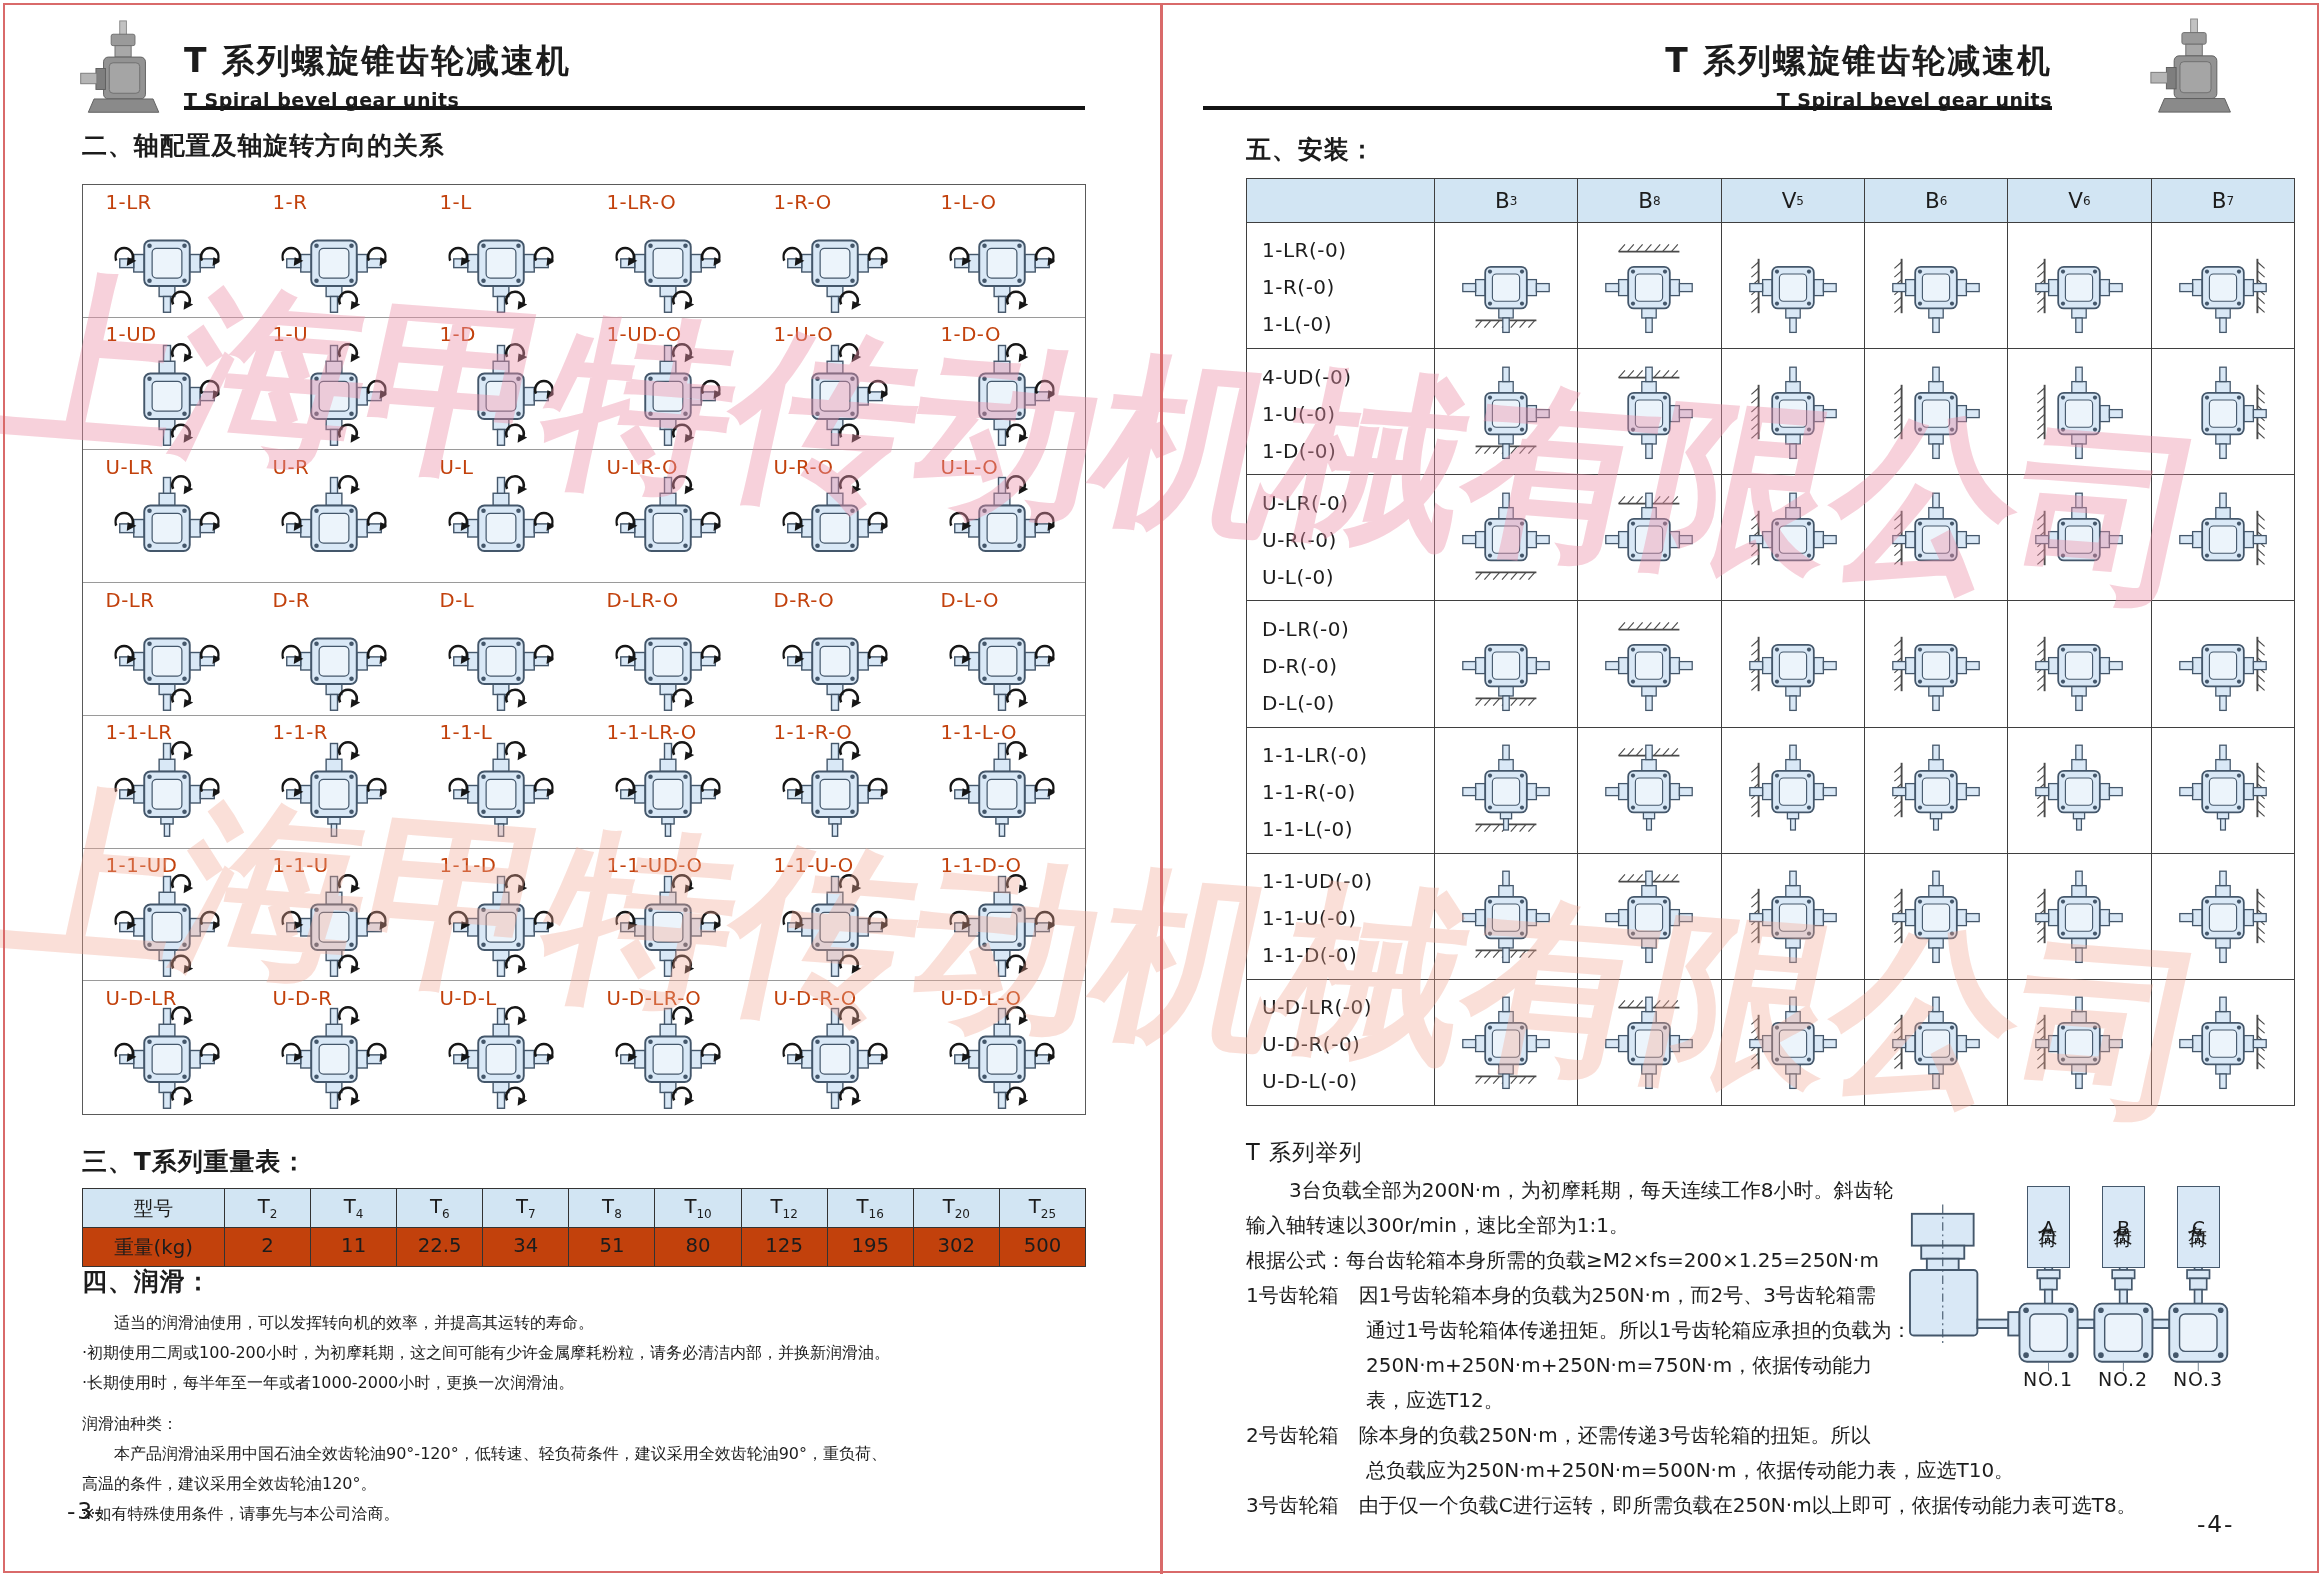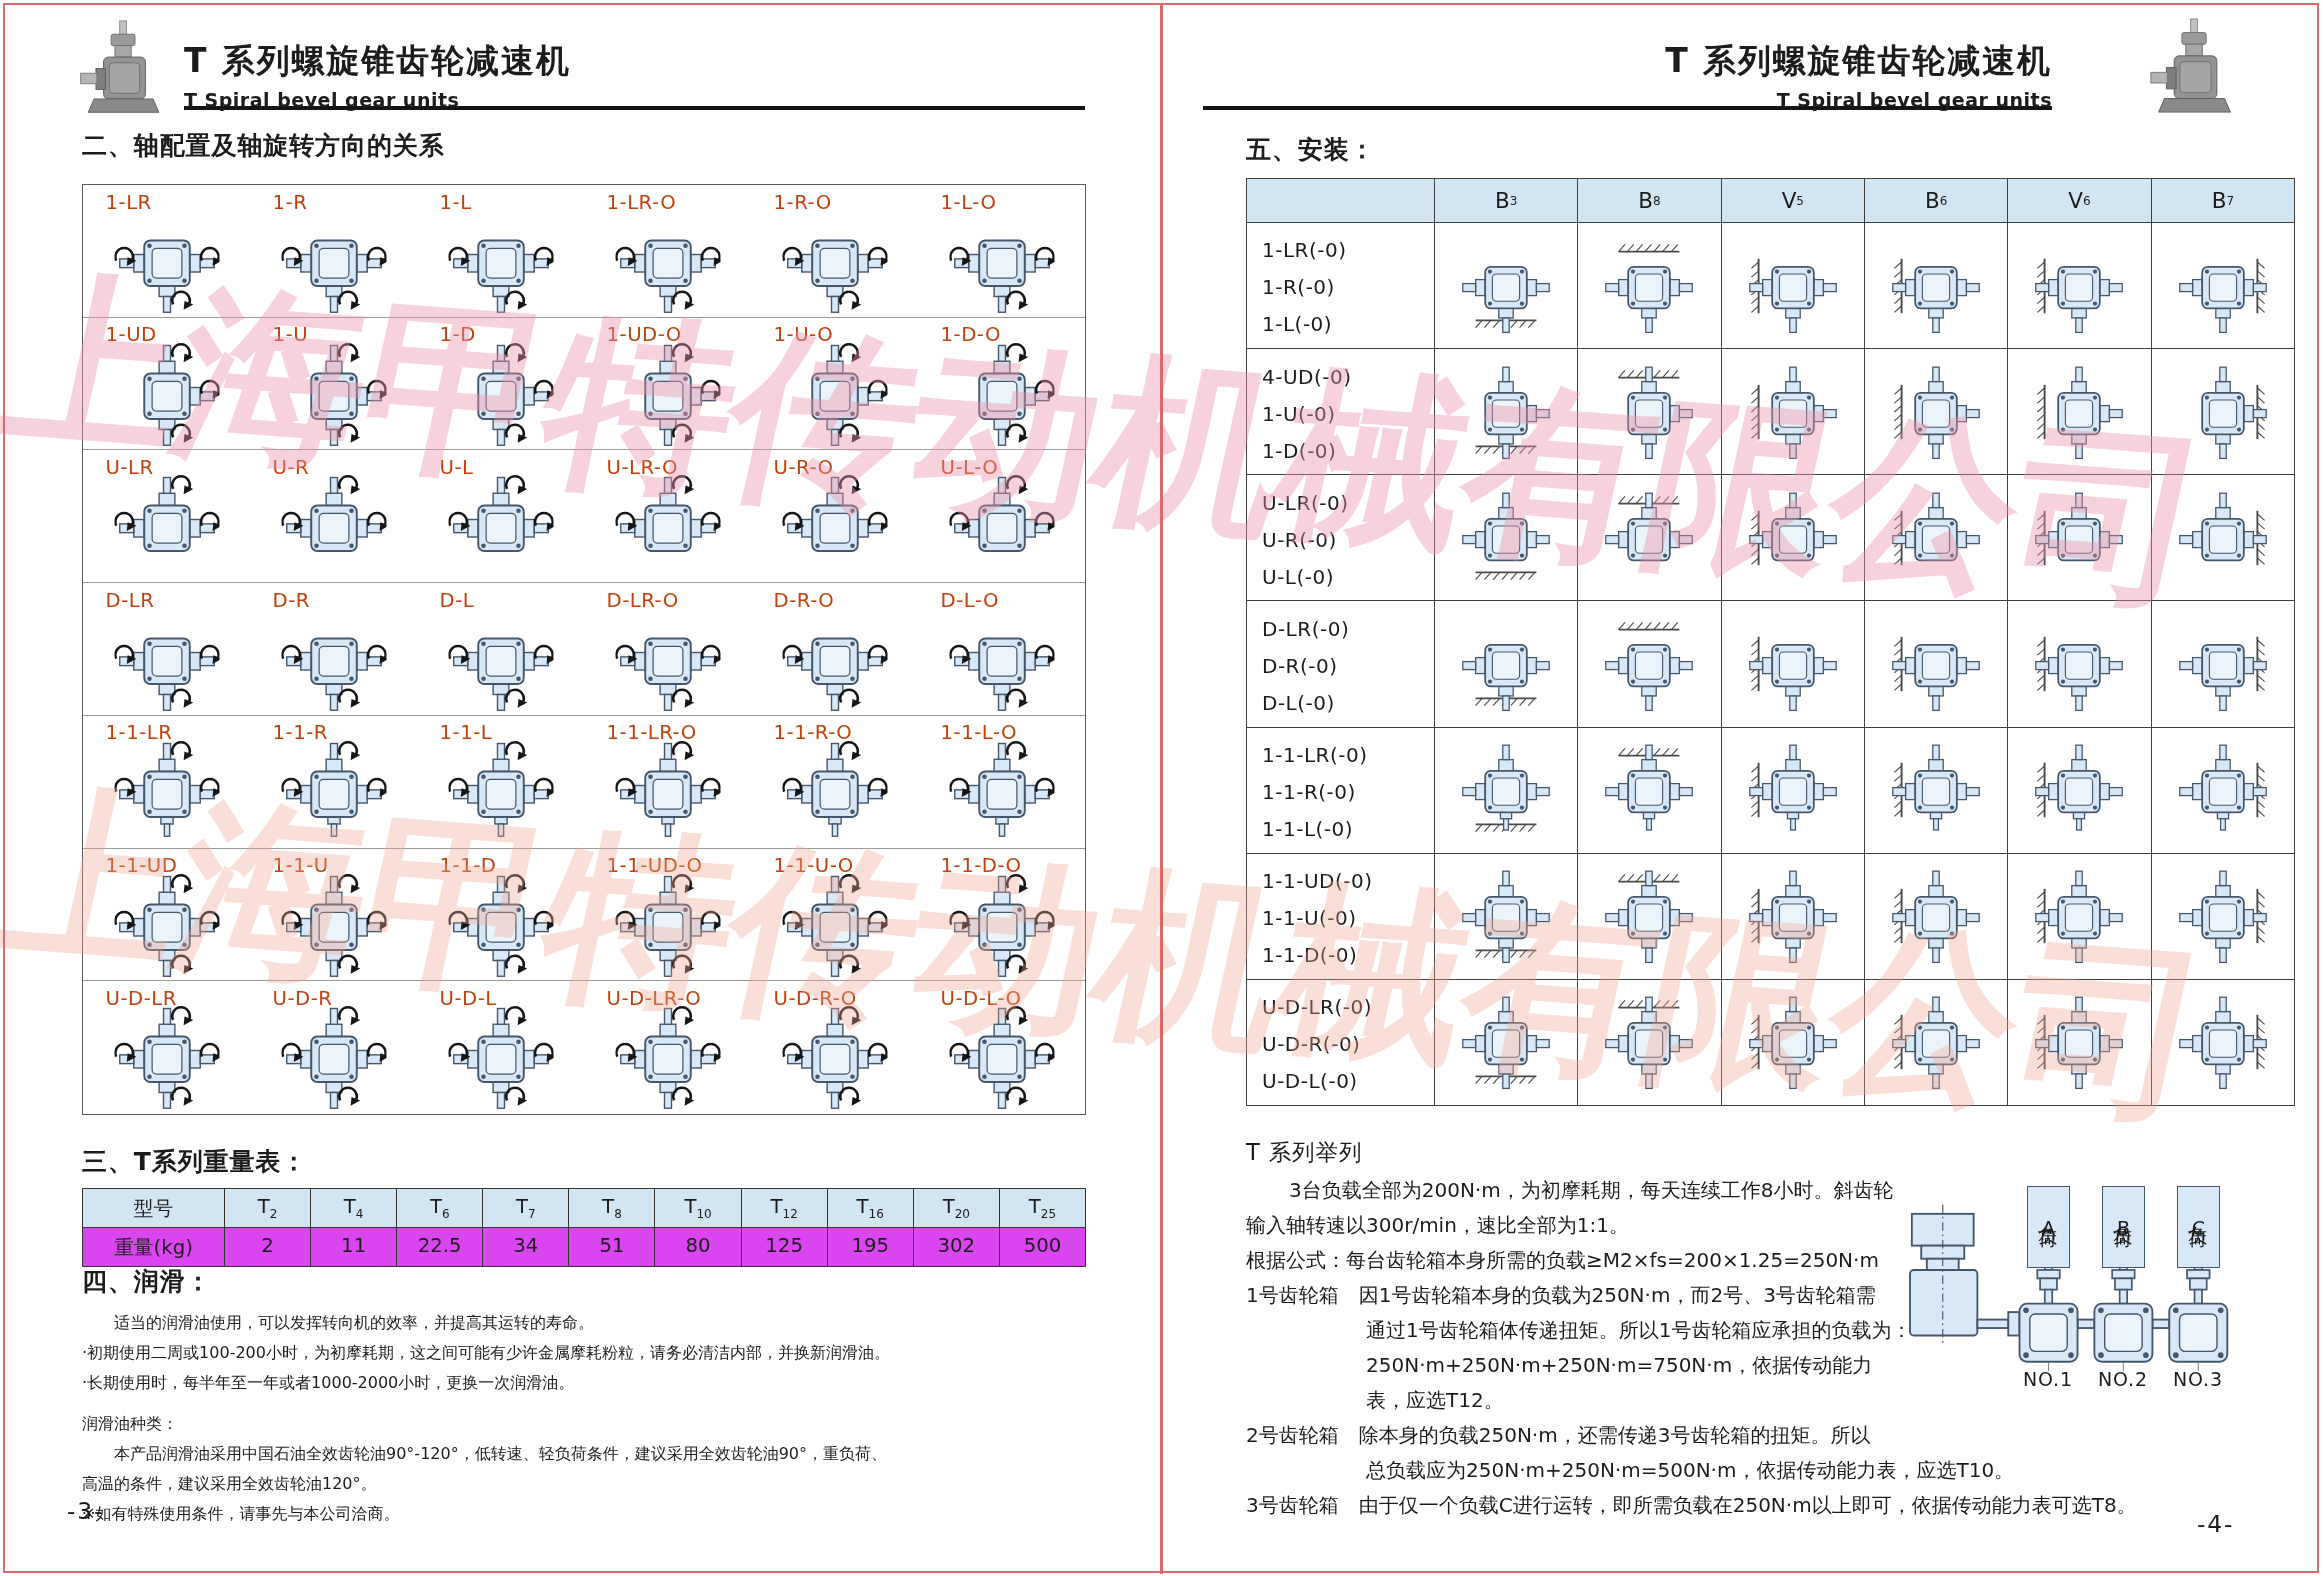--- a/index.html
+++ b/index.html
@@ -24,21 +24,21 @@
   .pageno{position:absolute;font-size:23.4px;letter-spacing:1.9px;}
   
   .axis-grid{position:absolute;left:82px;top:184px;width:1002px;height:929px;border:1.9px solid #5a5a5a;
              display:grid;grid-template-rows:repeat(7,1fr);background:#fff;}
   .ag-row{display:grid;grid-template-columns:repeat(6,1fr);border-bottom:1.9px solid #9a9a9a;}
   .ag-row:last-child{border-bottom:none;}
   .ag-cell{position:relative;}
   .ag-label{position:absolute;left:22.5px;top:5.6px;font-size:19.7px;color:#c2410c;letter-spacing:0.5px;}
   .ag-dia{position:absolute;left:50%;top:24px;transform:translateX(-50%);}
   
-  .weight-table{position:absolute;left:82px;top:1188px;width:1002px;border:1.9px solid #333;background:#d946ef;}
+  .weight-table{position:absolute;left:82px;top:1188px;width:1002px;border:1.9px solid #333;background:#c2410c;}
   .wt-row{display:grid;grid-template-columns:141px repeat(10,1fr);}
   .wt-head{background:#d2e5f3;border-bottom:1.9px solid #333;}
   .wt-cell{border-left:1.9px solid #333;text-align:center;font-size:19.7px;padding:5.6px 0;}
   .wt-cell:first-child{border-left:none;}
   .wt-cell sub{font-size:12px;}
   
   .lube-text{position:absolute;left:82px;top:1308px;width:1017px;font-size:16px;line-height:30px;}
   .lube-line{white-space:nowrap;}
   .lube-line.indent{text-indent:2em;}
   .lube-line.gap{margin-top:11.2px;}

